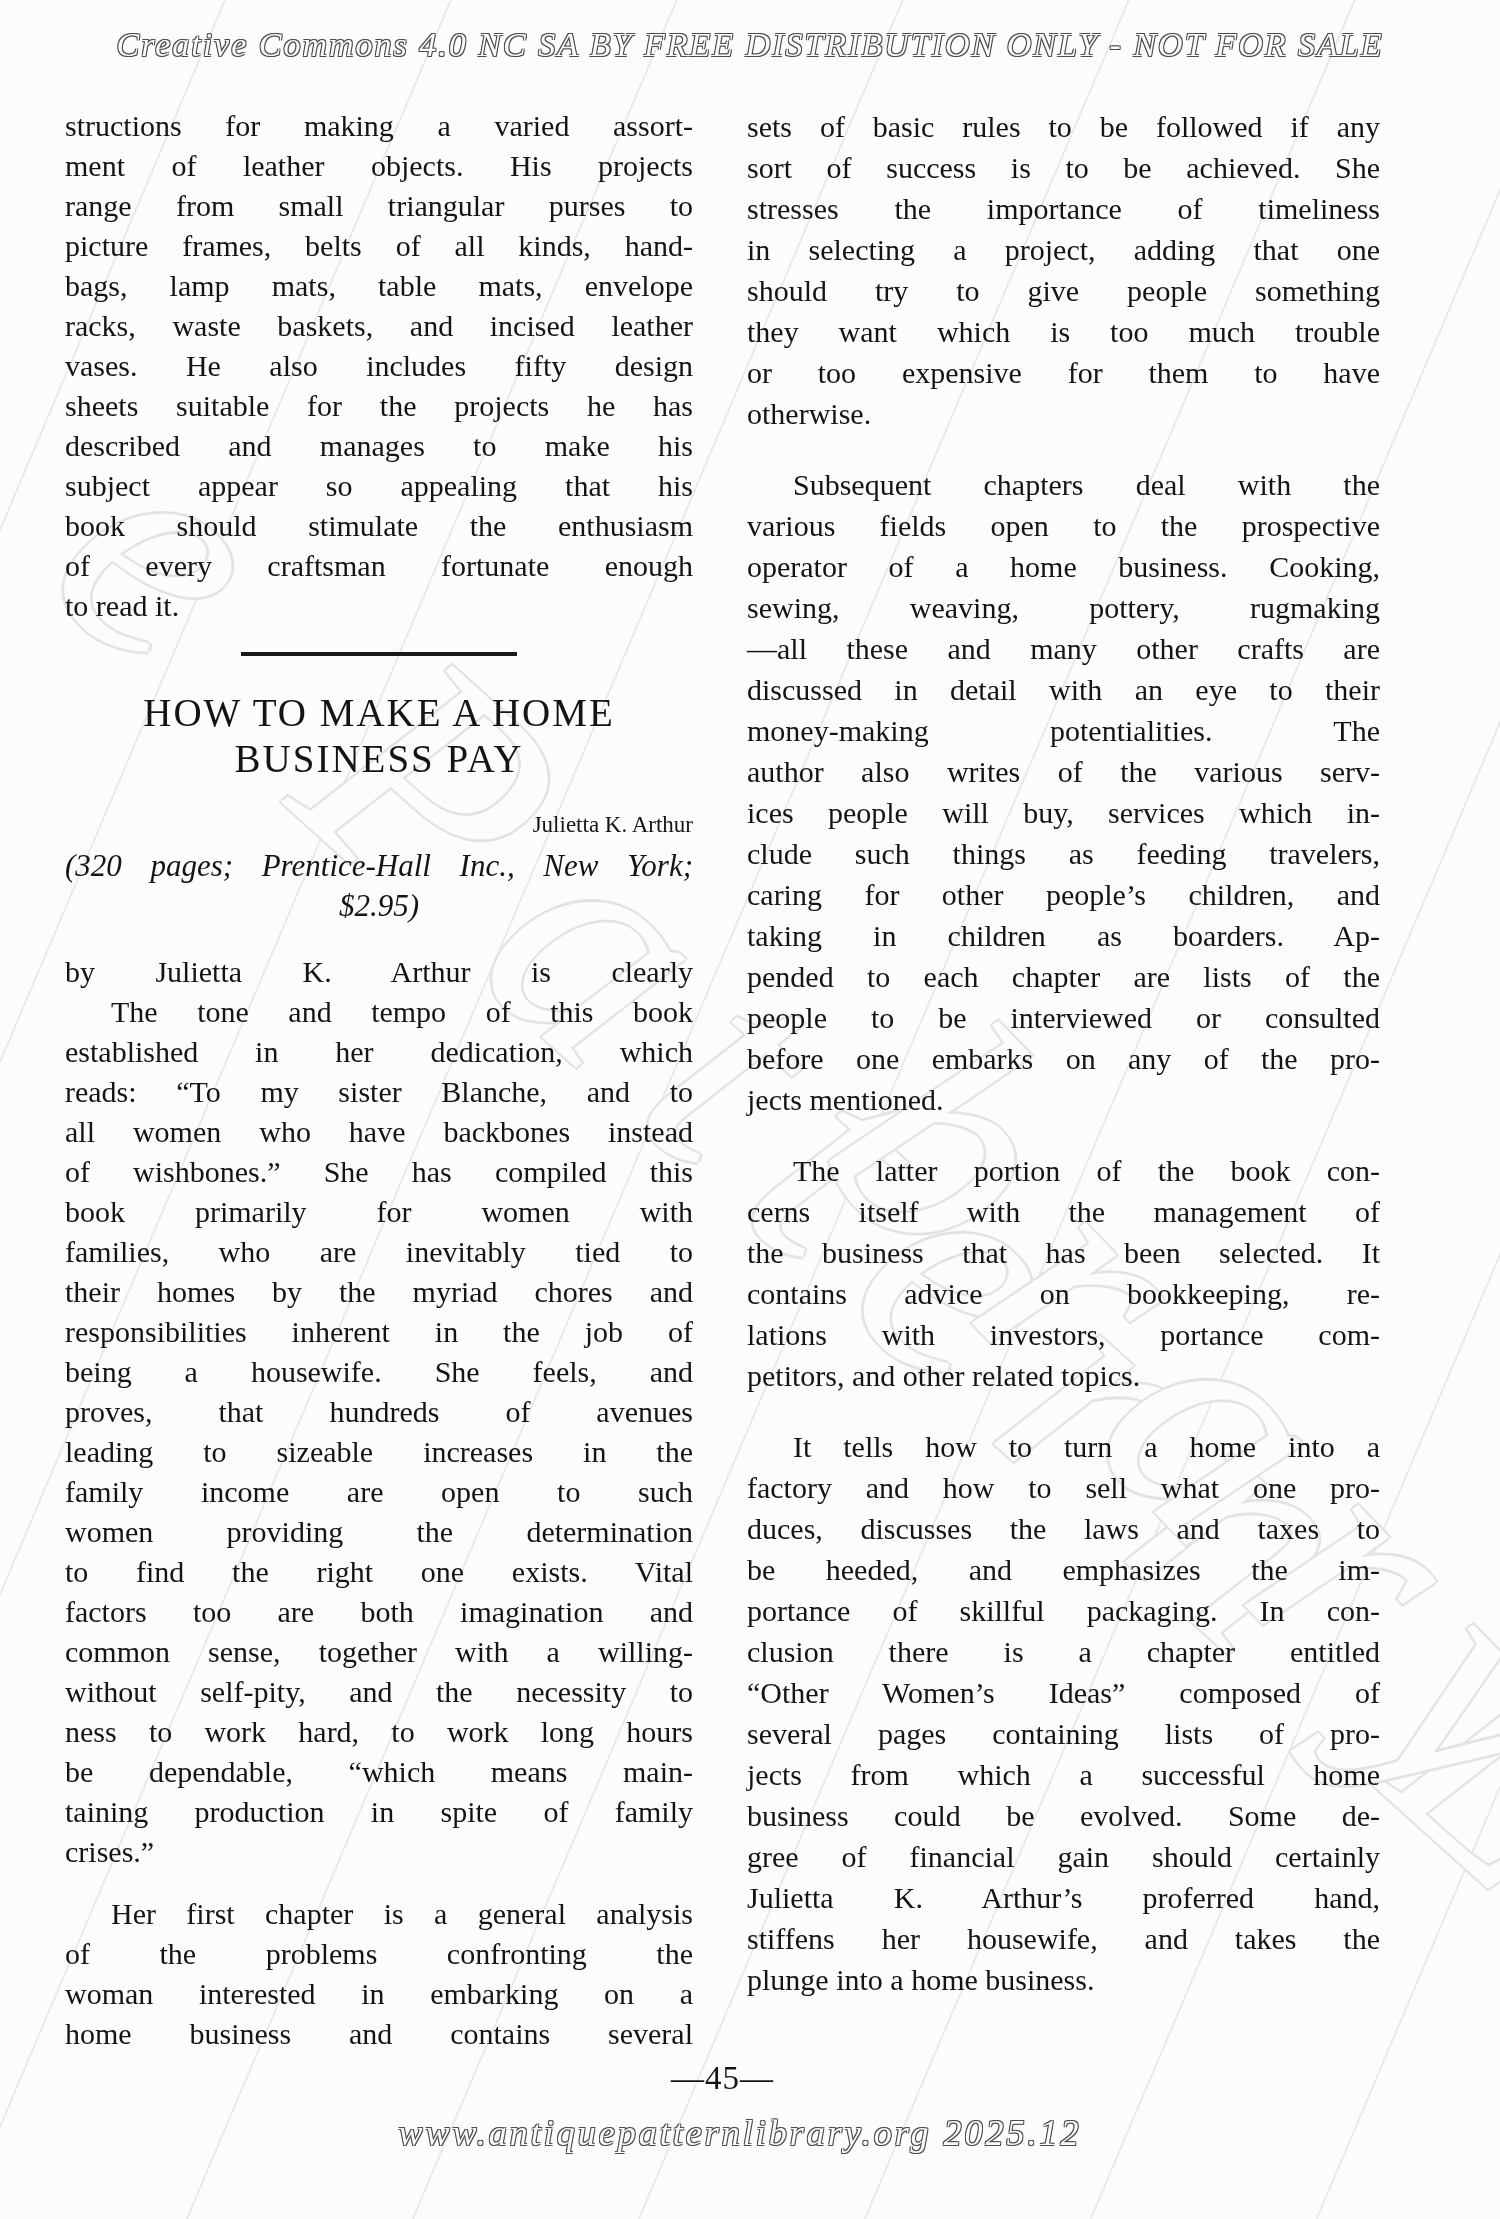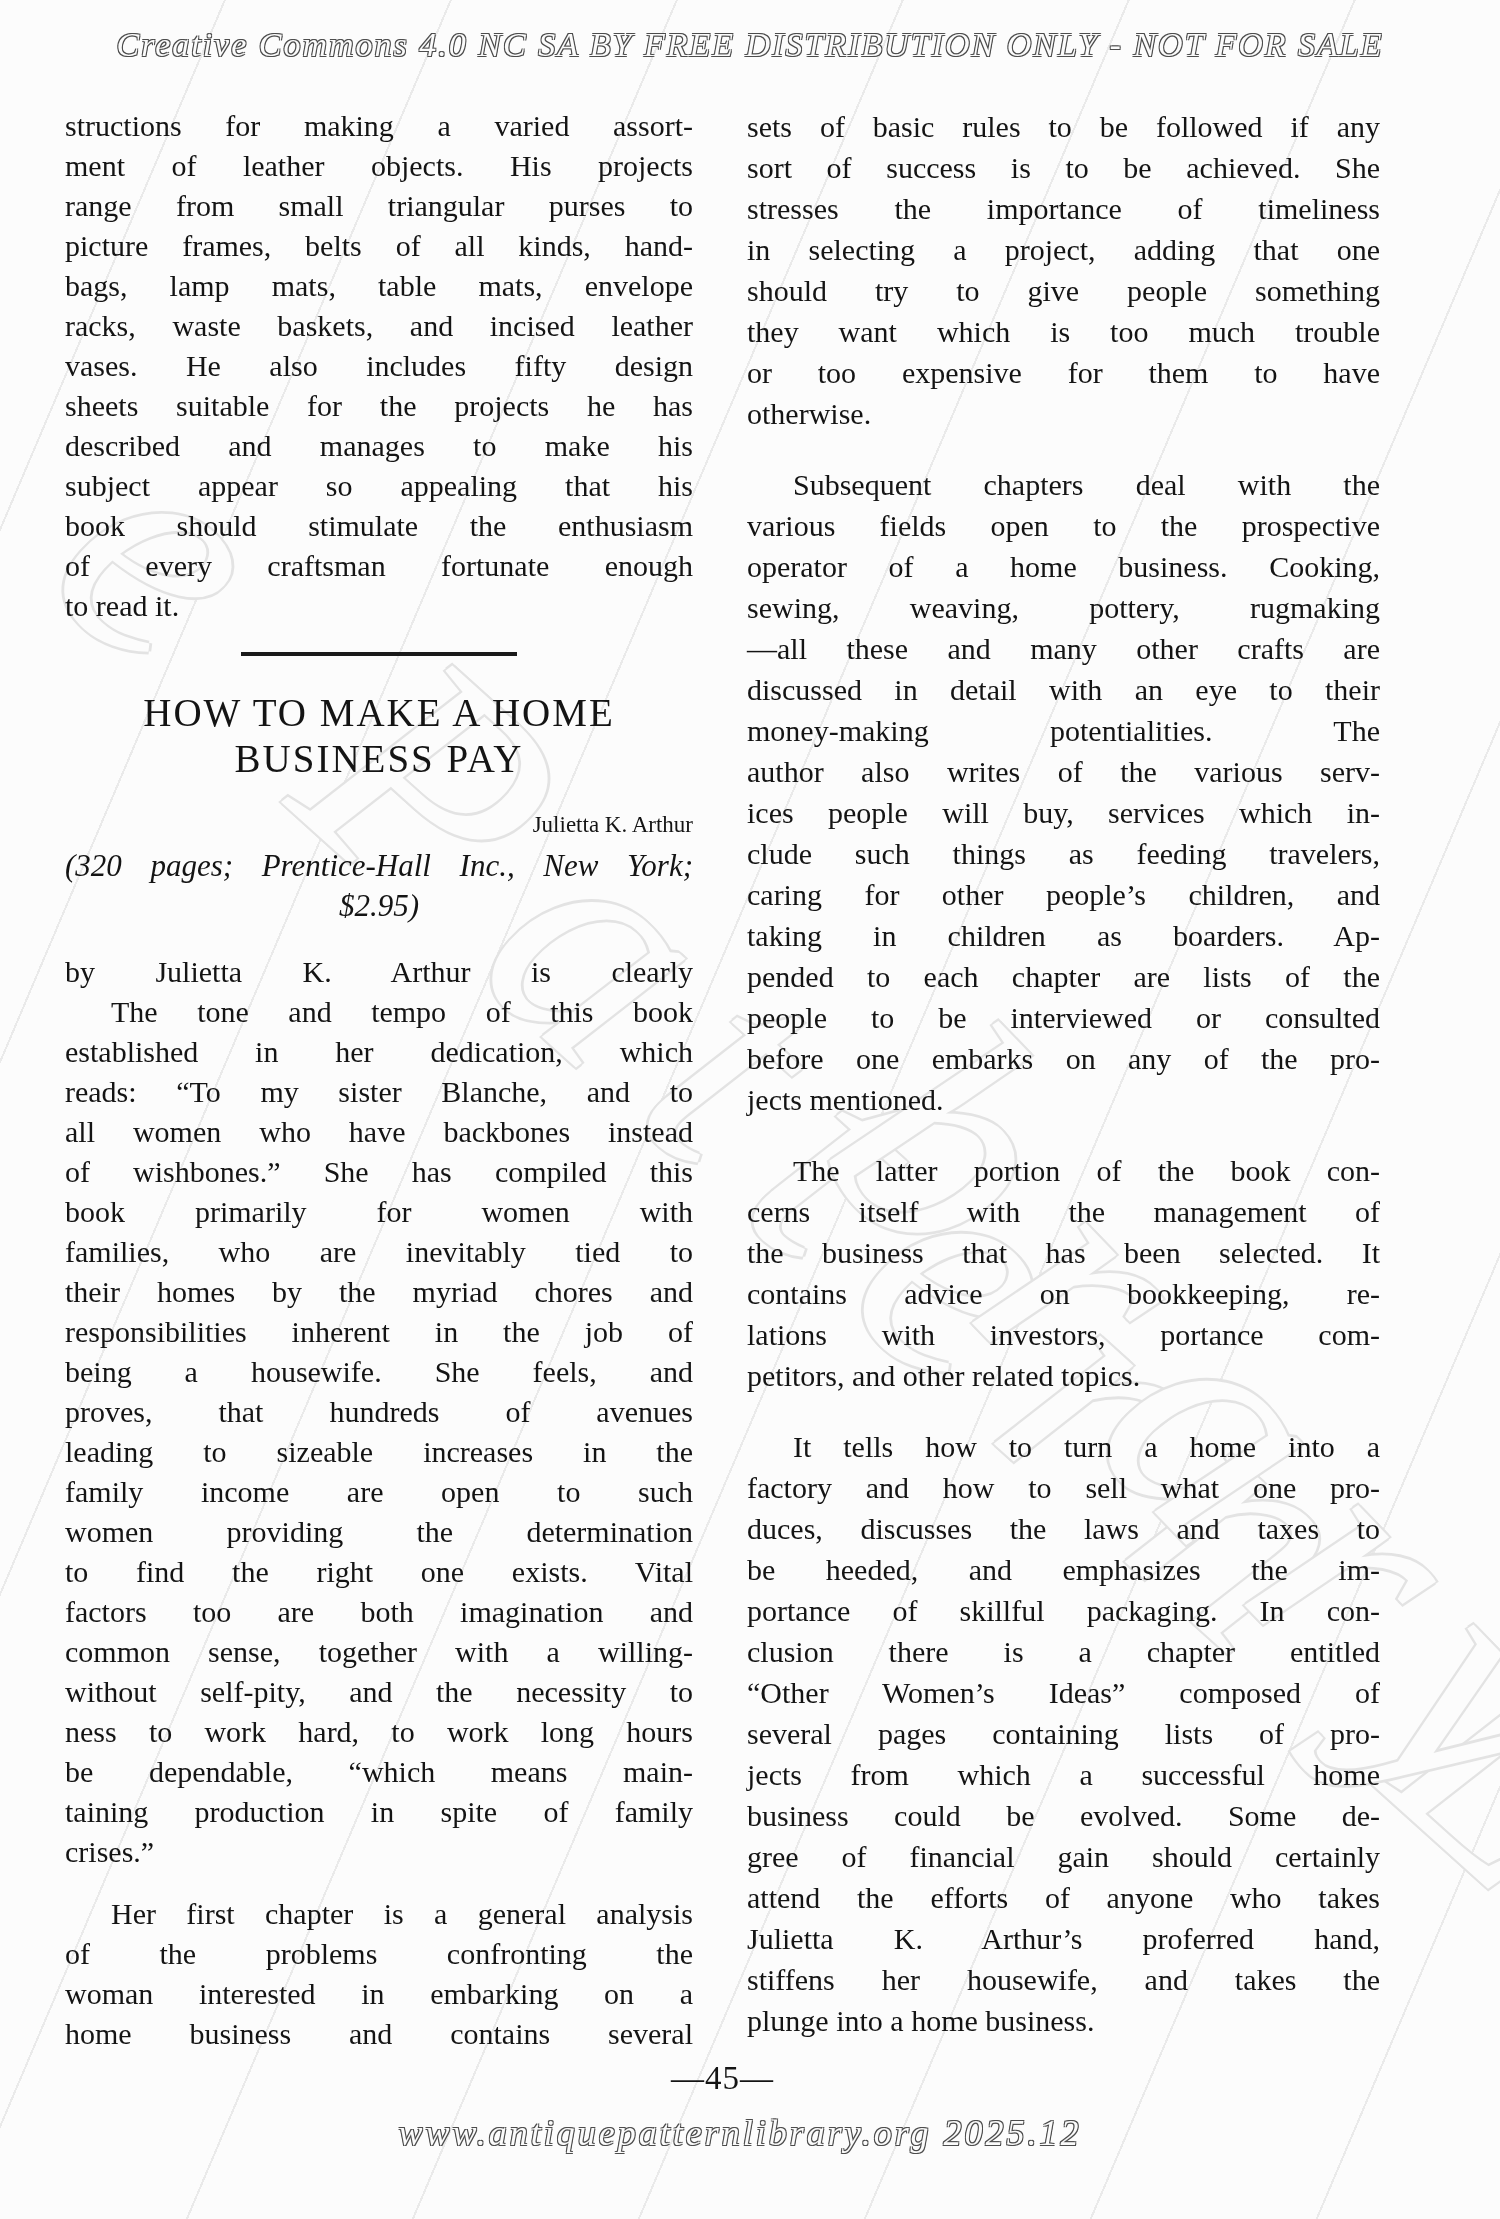--- a/index.html
+++ b/index.html
@@ -217,21 +217,20 @@
           <div class="line">factory and how to sell what one pro-</div>
           <div class="line">duces, discusses the laws and taxes to</div>
           <div class="line">be heeded, and emphasizes the im-</div>
           <div class="line">portance of skillful packaging. In con-</div>
           <div class="line">clusion there is a chapter entitled</div>
           <div class="line">“Other Women’s Ideas” composed of</div>
           <div class="line">several pages containing lists of pro-</div>
           <div class="line">jects from which a successful home</div>
           <div class="line">business could be evolved. Some de-</div>
           <div class="line">gree of financial gain should certainly</div>
-          <div class="line">attend the efforts of anyone who takes</div>
           <div class="line">Julietta K. Arthur’s proferred hand,</div>
           <div class="line">stiffens her housewife, and takes the</div>
           <div class="line last">plunge into a home business.</div>
         </div>
     </section>
 
   </div>
 
   <div class="pageno">—45—</div>
 

